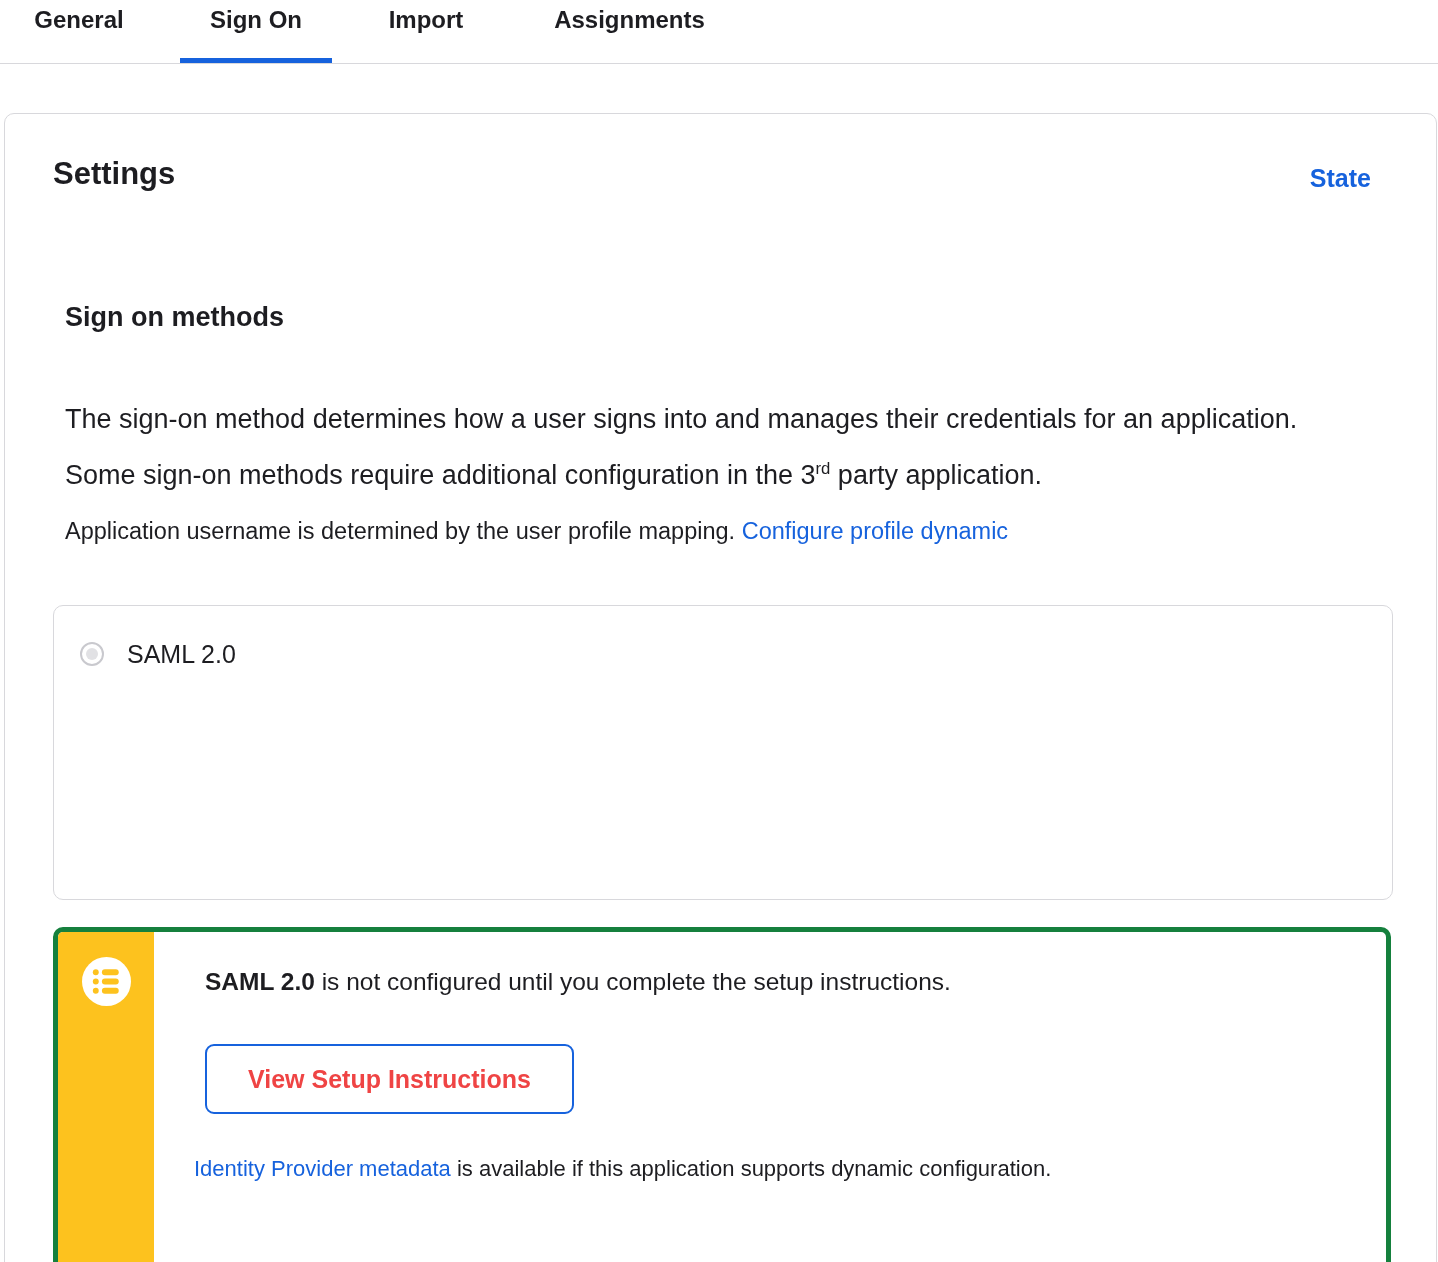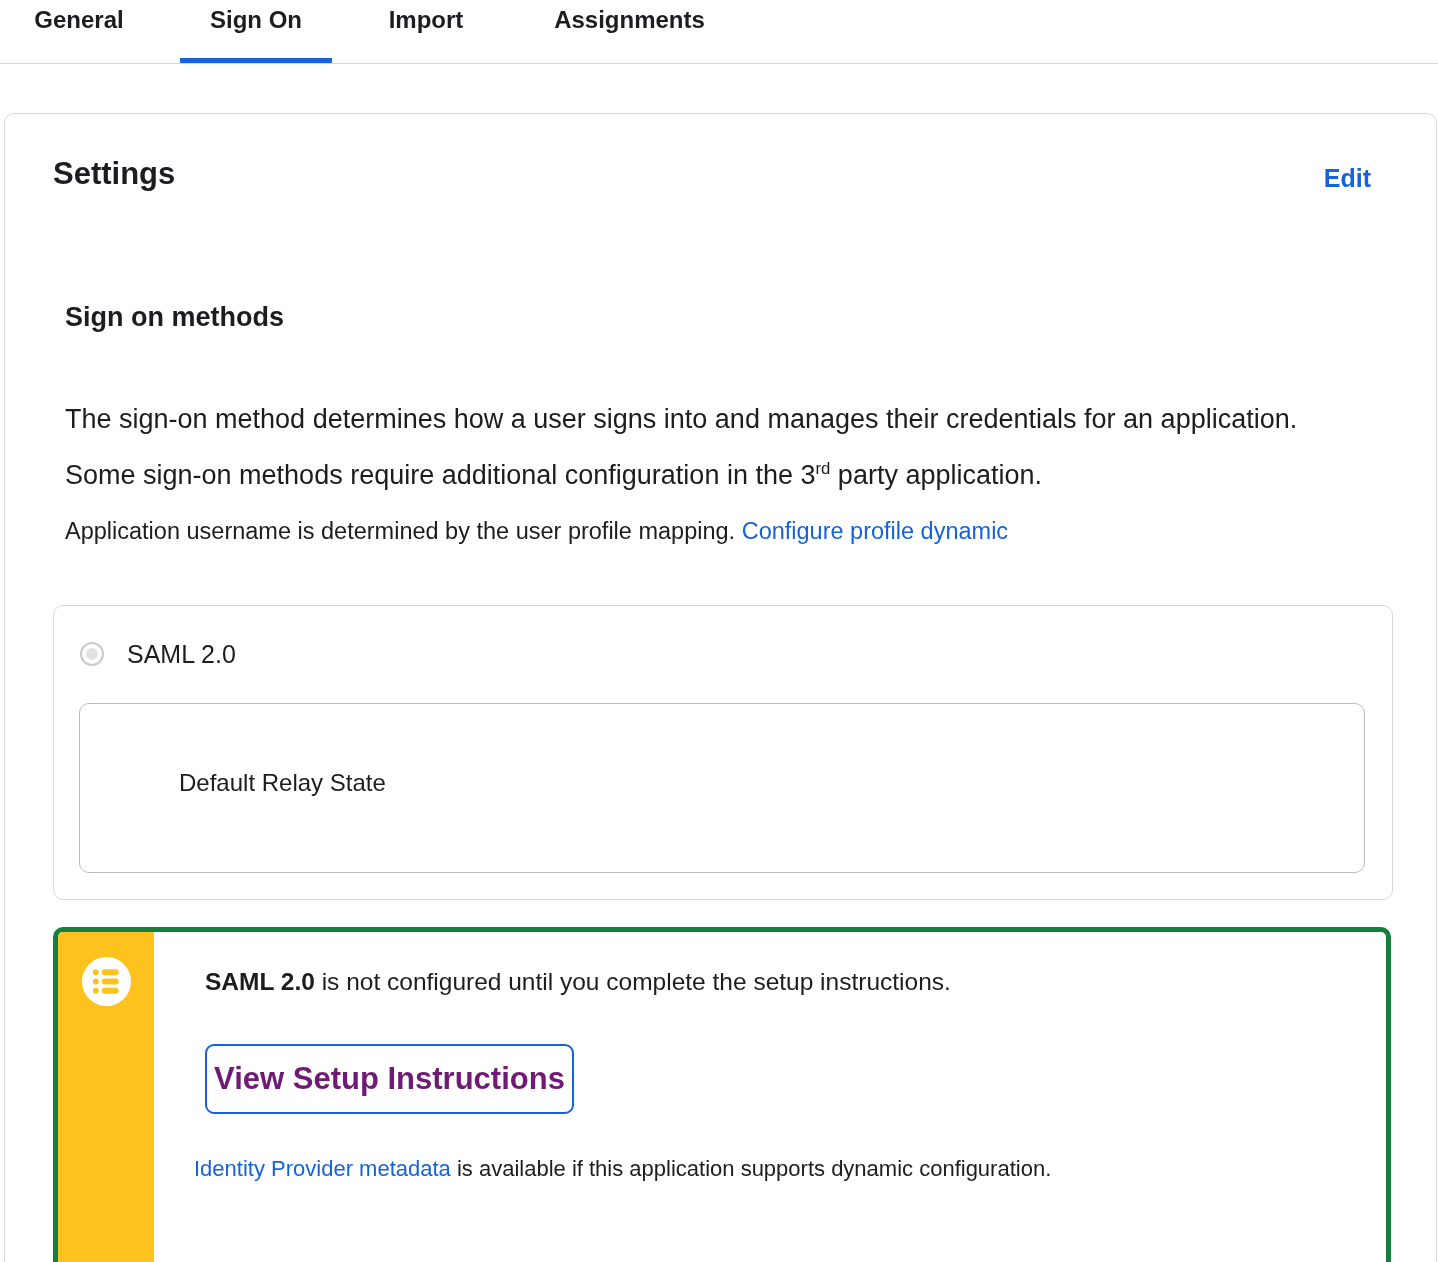--- a/index.html
+++ b/index.html
@@ -55,55 +55,52 @@
   
   .callout { position:absolute; left:48px; top:813px; width:1338px; height:348px;
           box-sizing:border-box; border:5px solid #15803d; border-radius:10px;
           overflow:hidden; background:#fff; }
   .callout-strip { position:absolute; left:0; top:0; bottom:0; width:96px; background:#fdc21e; }
   .callout-icon { position:absolute; left:24px; top:25px; width:49px; height:49px; }
   .callout-text { position:absolute; left:147px; top:36px; right:20px; font-size:24.5px; }
   .callout-text b { font-weight:700; }
   .setup-btn { position:absolute; left:147px; top:112px; width:369px; height:70px;
           box-sizing:border-box; border:2px solid #1662dd; border-radius:9px;
-          background:#fff; color:#701a75; font-size:31px; font-weight:700;
+          background:#fff; color:#ef4444; font-size:25px; font-weight:700;
           font-family:"Liberation Sans", sans-serif; cursor:pointer; }
   .metadata-line { position:absolute; left:136px; top:224px; right:20px; font-size:22px; }
 </style>
 </head>
 <body>
 
 <div class="tabbar">
   <div class="tab tab-general">General</div>
   <div class="tab tab-signon active">Sign On</div>
   <div class="tab tab-assign">Assignments</div>
   <div class="tab tab-import">Import</div>
 </div>
 
 <div class="card">
 
   <div class="settings-row">
     <div class="settings-title">Settings</div>
-    <a class="edit-link">Edit</a>
+    <a class="edit-link">State</a>
   </div>
 
   <div class="section-title">Sign on methods</div>
 
   <div class="para1"><span>The sign-on method determines how a user signs into and manages their credentials for an application. Some sign-on methods require additional configuration in the 3</span><sup>rd</sup><span> party application.</span></div>
 
   <div class="para2"><span>Application username is determined by the user profile mapping. </span><a class="link">Configure profile dynamic</a></div>
 
   <div class="saml-box">
     <div class="radio">
       <div class="radio-dot"></div>
     </div>
     <div class="radio-label">SAML 2.0</div>
-    <div class="fieldset">
-      <div class="field-label">Default Relay State</div>
-    </div>
   </div>
 
   <div class="callout">
     <div class="callout-strip">
       <svg class="callout-icon" viewBox="0 0 48 48" xmlns="http://www.w3.org/2000/svg">
         <circle cx="24" cy="24" r="24" fill="#ffffff"></circle>
         <g fill="#fdc21e">
           <circle cx="13.5" cy="15" r="2.9"></circle>
           <rect x="19.5" y="12.1" width="16.5" height="5.8" rx="2.9"></rect>
           <circle cx="13.5" cy="24" r="2.9"></circle>

